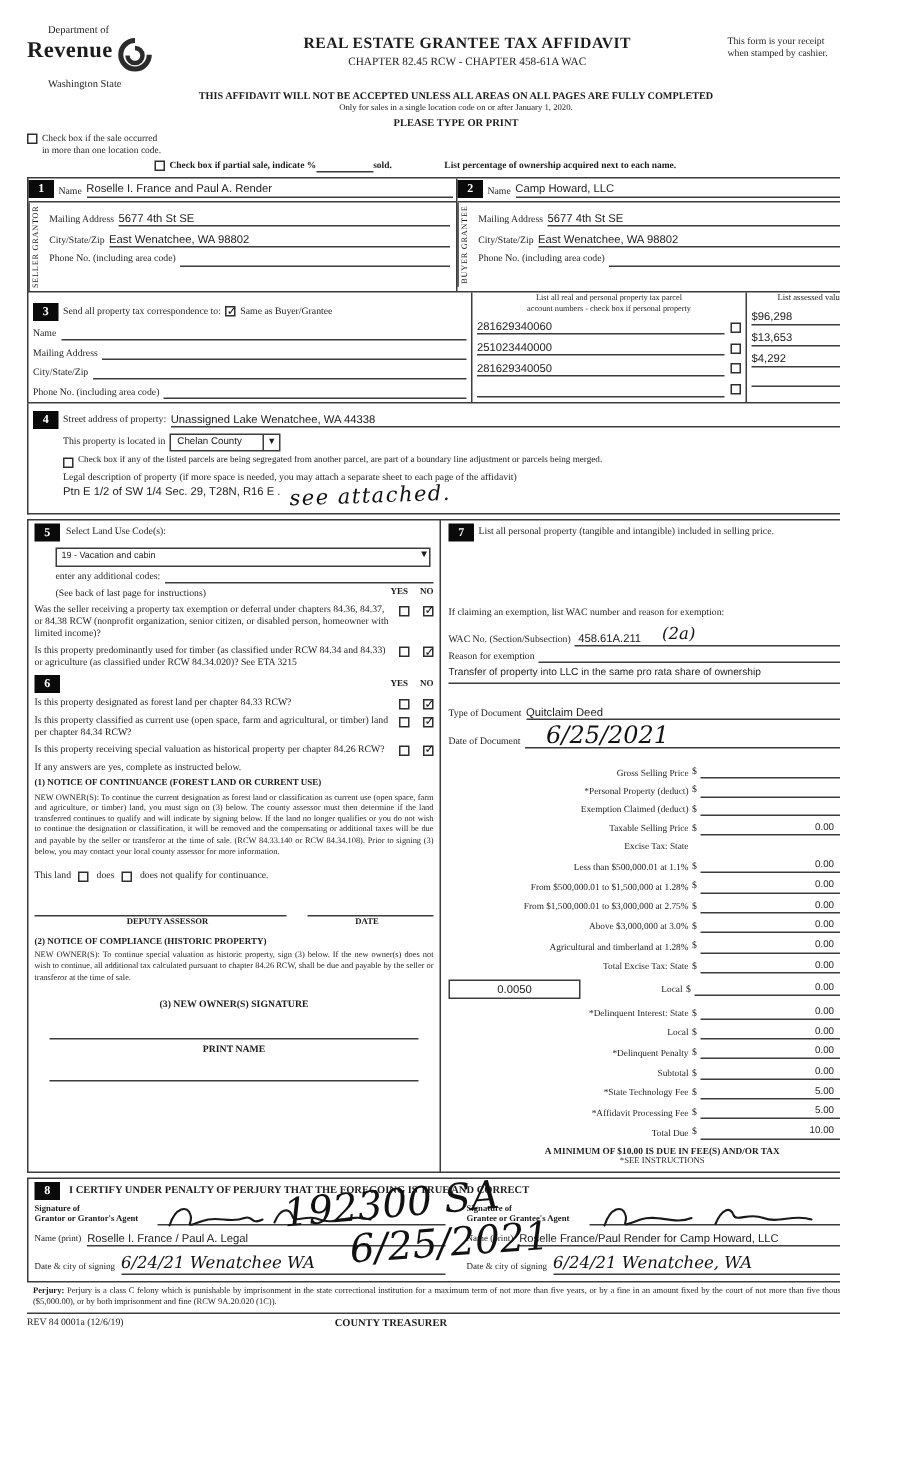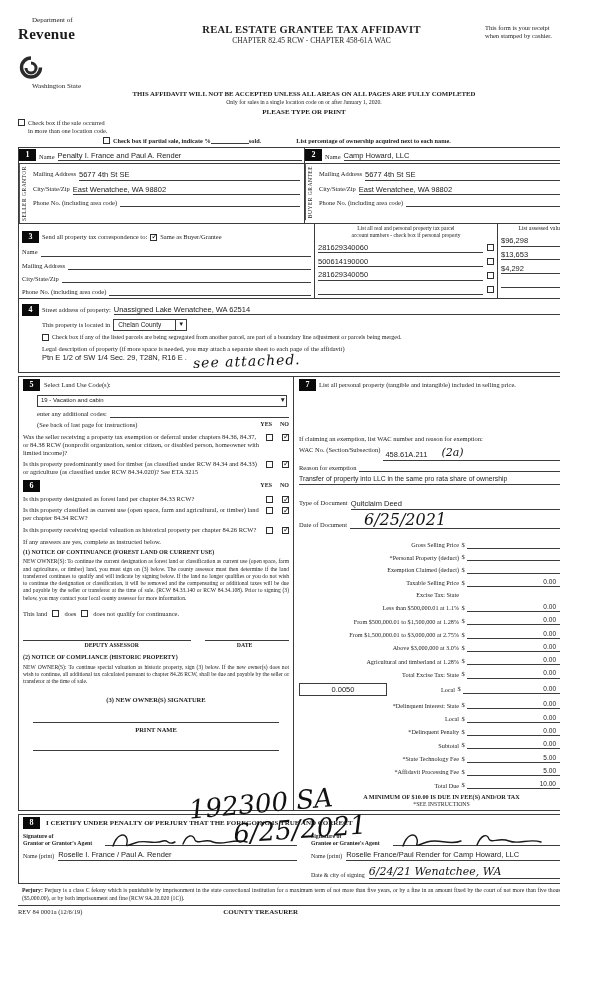--- a/index.html
+++ b/index.html
@@ -10,31 +10,31 @@
   
   .b { font-weight:bold; }
   .sans { font-family:"Liberation Sans", sans-serif; font-size:7.5px; }
   .hand { font-family:"DejaVu Serif", serif; font-style:italic; color:#111; }
   .ul { border-bottom:1px solid #3c3c3c; }
   .badge { display:inline-block; background:#0a0a0a; color:#fff; font-weight:bold;
            font-size:8px; width:17px; text-align:center; padding:1px 0; flex:0 0 17px; }
   .cb { display:inline-block; width:7px; height:7px; border:1px solid #2f2f2f;
         vertical-align:middle; position:relative; background:#fff; flex:0 0 7px; }
   .cb.checked::after { content:"✓"; position:absolute; left:0px; top:-2.5px; font-size:8px; color:#111; }
-  .row { display:flex; gap:3px; }
+  .row { display:flex; align-items:flex-end; gap:3px; }
   .grow { flex:1 1 auto; }
   .vlabel { writing-mode:vertical-rl; transform:rotate(180deg); font-size:5.5px; letter-spacing:.5px;
             text-align:center; border-right:1px solid #3c3c3c; padding:2px 1px; }
   .combo { display:inline-flex; align-items:stretch; border:1px solid #3c3c3c; background:#fff; }
   .combo .arrow { border-left:1px solid #3c3c3c; font-size:6px; padding:0 2px; display:flex; align-items:center; }
 
   
   .hdr { display:flex; }
   .logo-block { width:120px; }
-  .logo-row { display:flex; align-items:flex-start; gap:12px;flex-direction:column; }
+  .logo-row { display:flex; align-items:flex-start; gap:2px; }
   .dept1 { font-size:7px; margin-left:14px; }
   .dept2 { font-size:15px; font-weight:bold; letter-spacing:.3px; }
   .dept3 { font-size:7px; margin-left:14px; }
   .title-block { flex:1; text-align:center; padding-top:7px; }
   .title { font-size:10.5px; font-weight:bold; letter-spacing:.3px; }
   .subtitle { font-size:7.5px; }
   .receipt { width:105px; font-size:6.5px; padding-top:8px; }
   .notice { text-align:center; font-size:6.8px; font-weight:bold; }
   .notice-sub { text-align:center; font-size:5.8px; }
   .type-print { text-align:center; font-size:7px; font-weight:bold; margin-top:2px; }
@@ -169,21 +169,21 @@
       <span class="b">sold.</span>
       <span class="b" style="margin-left:35px;">List percentage of ownership acquired next to each name.</span>
     </div>
 
     <div class="parties">
 
       <div class="party">
         <div class="pname">
           <span class="badge">1</span>
           <span>Name</span>
-          <span class="ul grow sans">Penalty I. France and Paul A. Render</span>
+          <span class="ul grow sans">Roselle I. France and Paul A. Render</span>
         </div>
         <div class="pgroup">
           <div class="vlabel">
             <span>SELLER</span>&nbsp;<span>GRANTOR</span>
           </div>
           <div class="pgroup-rows">
             <div class="row">
                 <span>Mailing Address</span>
                 <span class="ul grow sans">5677 4th St SE</span>
               </div>
@@ -256,21 +256,21 @@
         <div class="parcel-col">
           <div class="parcel-hdr">
             <span>List all real and personal property tax parcel</span><br>
             <span>account numbers - check box if personal property</span>
           </div>
           <div class="parcel-row">
               <span class="ul grow sans">281629340060</span>
               <span class="cb"></span>
             </div>
           <div class="parcel-row">
-              <span class="ul grow sans">500614190000</span>
+              <span class="ul grow sans">251023440000</span>
               <span class="cb"></span>
             </div>
           <div class="parcel-row">
               <span class="ul grow sans">281629340050</span>
               <span class="cb"></span>
             </div>
           <div class="parcel-row">
               <span class="ul grow sans">&nbsp;</span>
               <span class="cb"></span>
             </div>
@@ -282,21 +282,21 @@
           <div class="assessed-row ul sans">$4,292</div>
           <div class="assessed-row ul sans">&nbsp;</div>
         </div>
       </div>
     </div>
 
     <div class="sec4">
       <div class="row" style="align-items:center;">
         <span class="badge">4</span>
         <span>Street address of property:</span>
-        <span class="ul grow sans">Unassigned Lake Wenatchee, WA 62514</span>
+        <span class="ul grow sans">Unassigned Lake Wenatchee, WA 44338</span>
       </div>
       <div class="row" style="align-items:center;">
         <span style="margin-left:20px;">This property is located in</span>
         <span class="combo">
           <span class="sans" style="padding:1px 14px 1px 4px; font-size:6.5px;">Chelan County</span>
           <span class="arrow">▼</span>
         </span>
       </div>
       <div class="row seg-row" style="align-items:center;">
         <span style="margin-left:20px;" class="cb"></span>
@@ -556,21 +556,25 @@
               <span>Grantor or Grantor's Agent</span>
             </span>
             <span class="ul grow" style="position:relative; height:14px;">
               <svg class="sigsvg" width="150" height="22" viewBox="0 0 150 22" style="position:absolute; left:4px; bottom:-4px;">
                 <path d="M4 16 C8 4 16 2 18 9 C20 15 12 18 26 13 C36 9 44 15 54 11 C60 9 58 16 66 12 M74 14 C78 4 84 4 86 10 C88 15 96 8 104 12 C114 16 124 8 138 12" fill="none" stroke="#1a1a1a" stroke-width="1.4" stroke-linecap="round"></path>
               </svg>
             </span>
           </div>
           <div class="s8row">
             <span style="font-size:6px;">Name (print)</span>
-            <span class="ul grow sans">Roselle I. France  /  Paul A. Render</span>
+            <span class="ul grow sans">Roselle I. France  /  Paul A. Legal</span>
+          </div>
+          <div class="s8row">
+            <span style="font-size:6px;">Date &amp; city of signing</span>
+            <span class="ul grow hand hand-entry">6/24/21   Wenatchee   WA</span>
           </div>
         </div>
         <div class="sec8-col">
           <div class="sig-row">
             <span class="siglabel">
               <span>Signature of</span><br>
               <span>Grantee or Grantee's Agent</span>
             </span>
             <span class="ul grow" style="position:relative; height:14px;">
               <svg class="sigsvg" width="150" height="22" viewBox="0 0 150 22" style="position:absolute; left:4px; bottom:-4px;">

